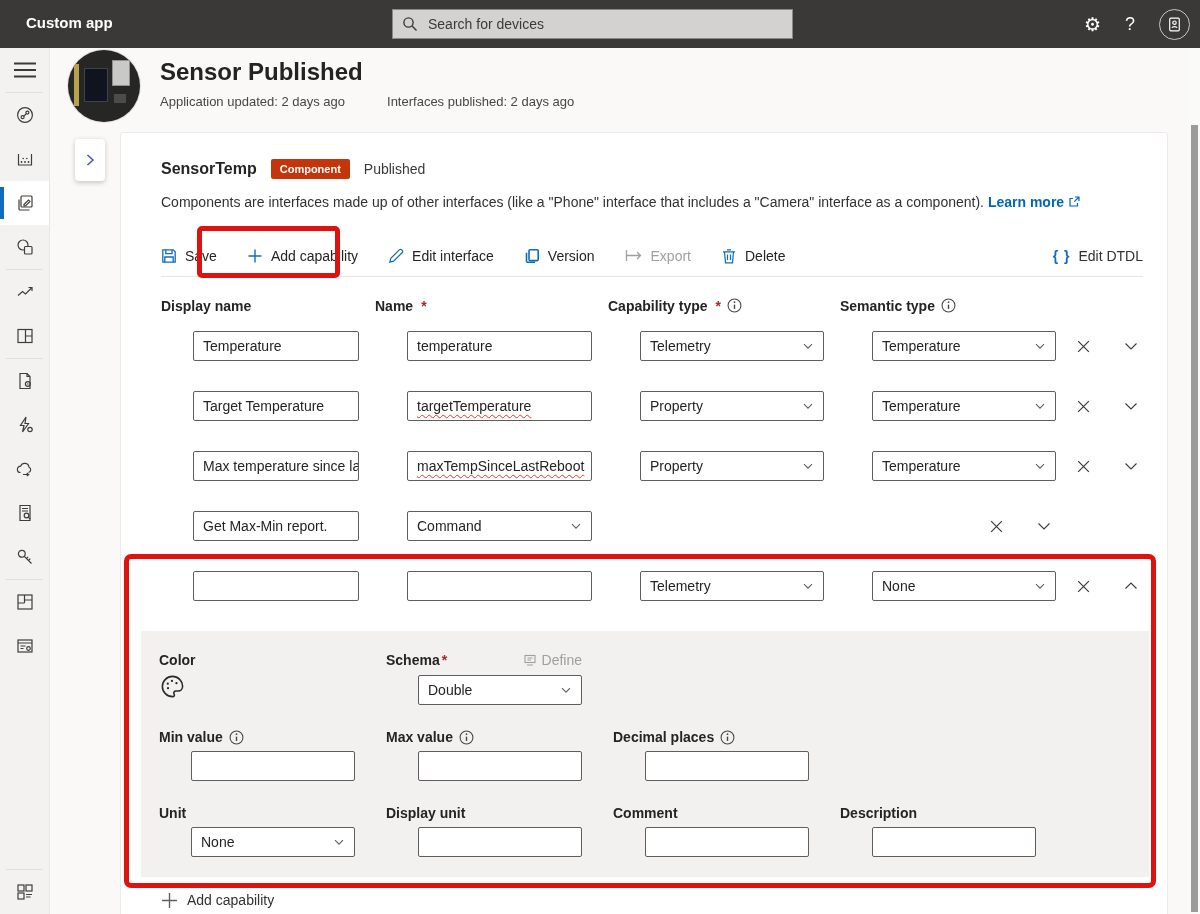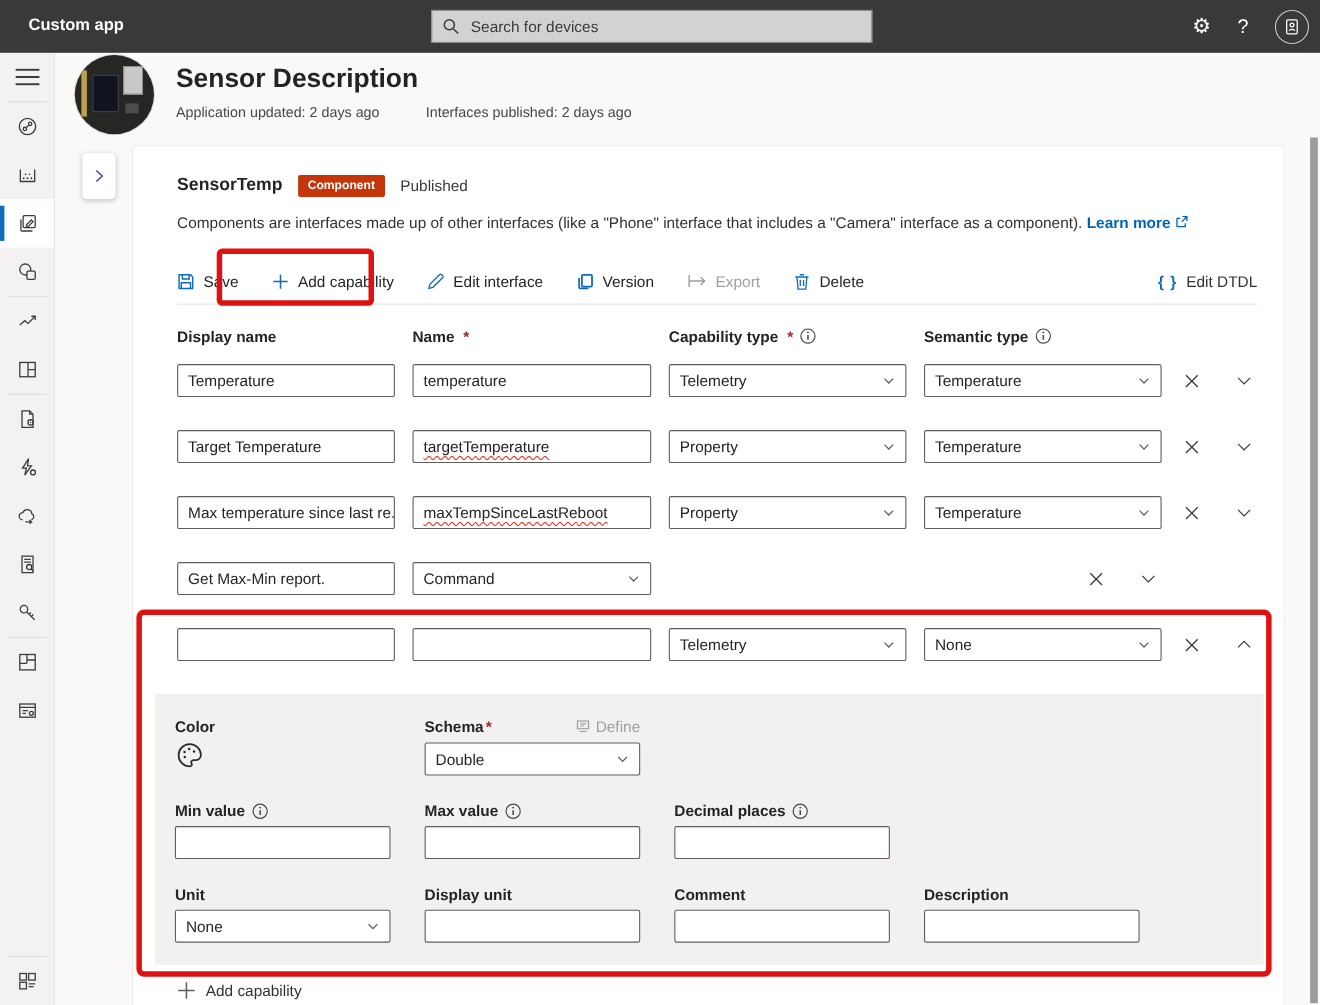--- a/index.html
+++ b/index.html
@@ -59,21 +59,21 @@
   .tbtn.disabled { color:#a19f9d; cursor:default; }
   .edit-dtdl { margin-left:auto; display:flex; align-items:center; gap:8px; cursor:pointer; }
   .braces { color:#0f6cbd; font-weight:700; font-size:14px; letter-spacing:1px; }
 
   .col-headers { margin-top:20px; height:17px; display:grid; grid-template-columns:198px 217px 216px 216px 1fr; column-gap:16px; font-weight:700; font-size:14px; color:#242424; }
   .col-headers .hdr { display:flex; align-items:center; gap:6px; }
   .req { color:#a4262c; font-weight:700; margin-left:2px; }
 
   .cap-row { margin-top:30px; display:grid; grid-template-columns:198px 217px 216px 216px 1fr; column-gap:16px; align-items:center; }
   .cap-row.first { margin-top:17px; }
-  .tbox { height:30px; border:1px solid #605e5c; border-radius:2px; background:#fff; display:flex; align-items:center; padding:0 9px; font-size:14px; color:#242424; overflow:hidden; white-space:nowrap; }
+  .tbox { height:30px; border:1px solid #605e5c; border-radius:2px; background:#fff; display:flex; align-items:center; padding:0 9px; font-size:14px; color:#242424; overflow:hidden; white-space:nowrap;margin-left:32px; }
   .tbox.select { justify-content:space-between; cursor:pointer; }
   .squiggle { text-decoration:underline; text-decoration-style:wavy; text-decoration-color:#e8391f; text-decoration-thickness:1px; text-underline-offset:3px; }
   .row-icons { display:flex; align-items:center; gap:32px; justify-content:flex-end; padding-right:4px; }
   .icon-btn { background:none; border:none; padding:0; cursor:pointer; display:flex; align-items:center; }
 
   
   .detail { margin:30px -6px 0 -20px; background:#f2f1ef; padding:20px 0 20px 18px; }
   .detail-grid { display:grid; grid-template-columns:196px 196px 196px 196px; column-gap:31px; }
   .f-label { height:18px; line-height:18px; font-weight:700; font-size:14px; color:#242424; display:flex; align-items:center; gap:6px; }
   .mt23 { margin-top:23px; }
@@ -238,21 +238,21 @@
     </svg>
 </div>
 
 <div class="page-header">
   <div class="dev-avatar">
     <div class="pins"></div>
       <div class="screen"></div>
       <div class="module"></div>
       <div class="chip"></div>
   </div>
-  <div class="page-title">Sensor Description</div>
+  <div class="page-title">Sensor Published</div>
   <div class="page-meta">
     <span>Application updated: 2 days ago</span>
     <span>Interfaces published: 2 days ago</span>
   </div>
 </div>
 
 <div class="panel">
 
   <div class="title-row">
     <span class="iface-name">SensorTemp</span>

